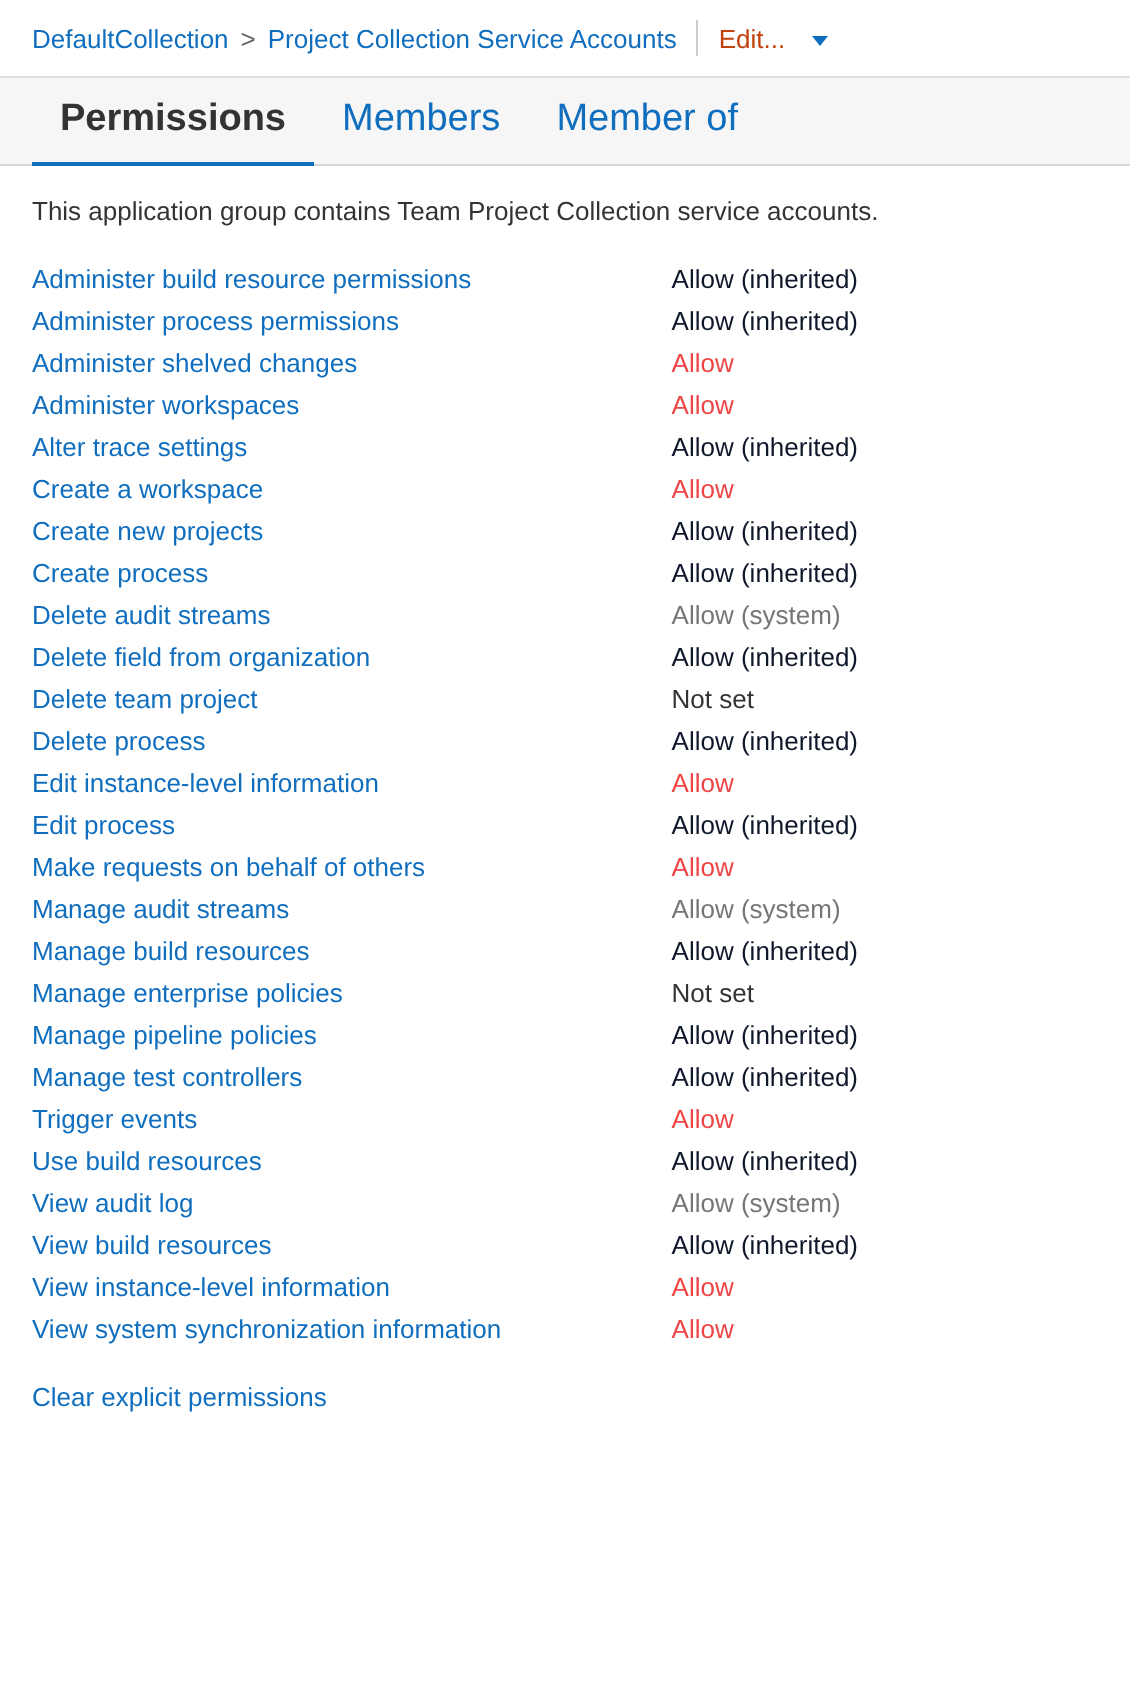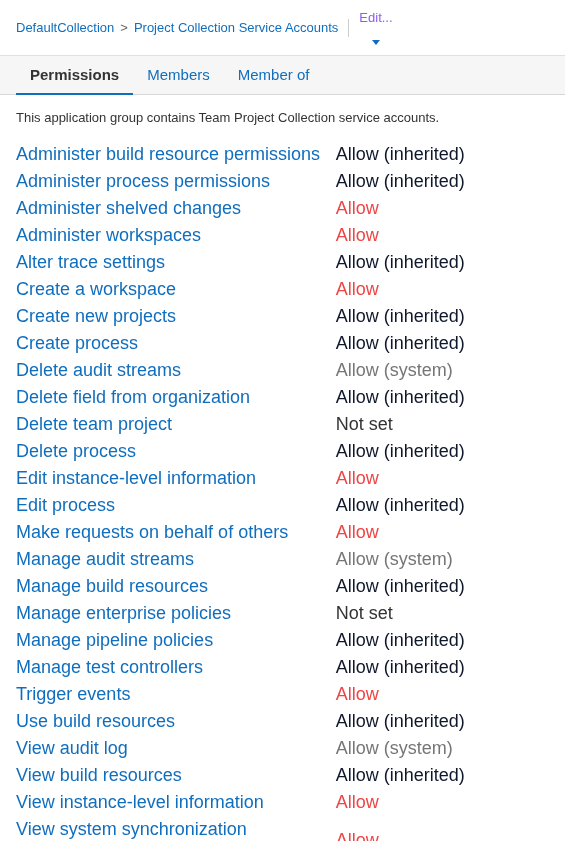--- a/index.html
+++ b/index.html
@@ -40,44 +40,43 @@
     .header-divider {
       width: 1px;
       height: 18px;
       background: #ccc;
       margin: 0 10px;
     }
     .edit-btn {
       display: flex;
       align-items: center;
       gap: 13px;
-      color: #8b5cf6;
-      cursor: pointer;
-      font-size: 13px;
-      flex-direction: column;
+      color: #c2410c;
+      cursor: pointer;
+      font-size: 13px;
     }
     .chevron-down {
       display: inline-block;
       width: 0;
       height: 0;
       border-left: 4px solid transparent;
       border-right: 4px solid transparent;
       border-top: 5px solid #106ebe;
       margin-top: 2px;
     }
 
     .tabs {
       display: flex;
       border-bottom: 1px solid #d6d6d6;
       padding: 0 16px;
       background: #f6f6f6;
     }
     .tab {
       padding: 10px 14px;
-      font-size: 15px;
+      font-size: 19px;
       cursor: pointer;
       color: #106ebe;
       border-bottom: 2px solid transparent;
       margin-bottom: -1px;
     }
     .tab.active {
       color: #333;
       border-bottom: 2px solid #106ebe;
       font-weight: 600;
     }
@@ -92,21 +91,21 @@
       margin-bottom: 14px;
       line-height: 1.4;
     }
 
     .permissions-table {
       width: 100%;
       border-collapse: collapse;
     }
     .permissions-table tr td {
       padding: 3px 0;
-      font-size: 18px;
+      font-size: 13px;
       vertical-align: middle;
     }
     .perm-name {
       color: #106ebe;
       cursor: pointer;
       width: 60%;
     }
     .perm-value {
       color: #333;
       padding-left: 10px;

